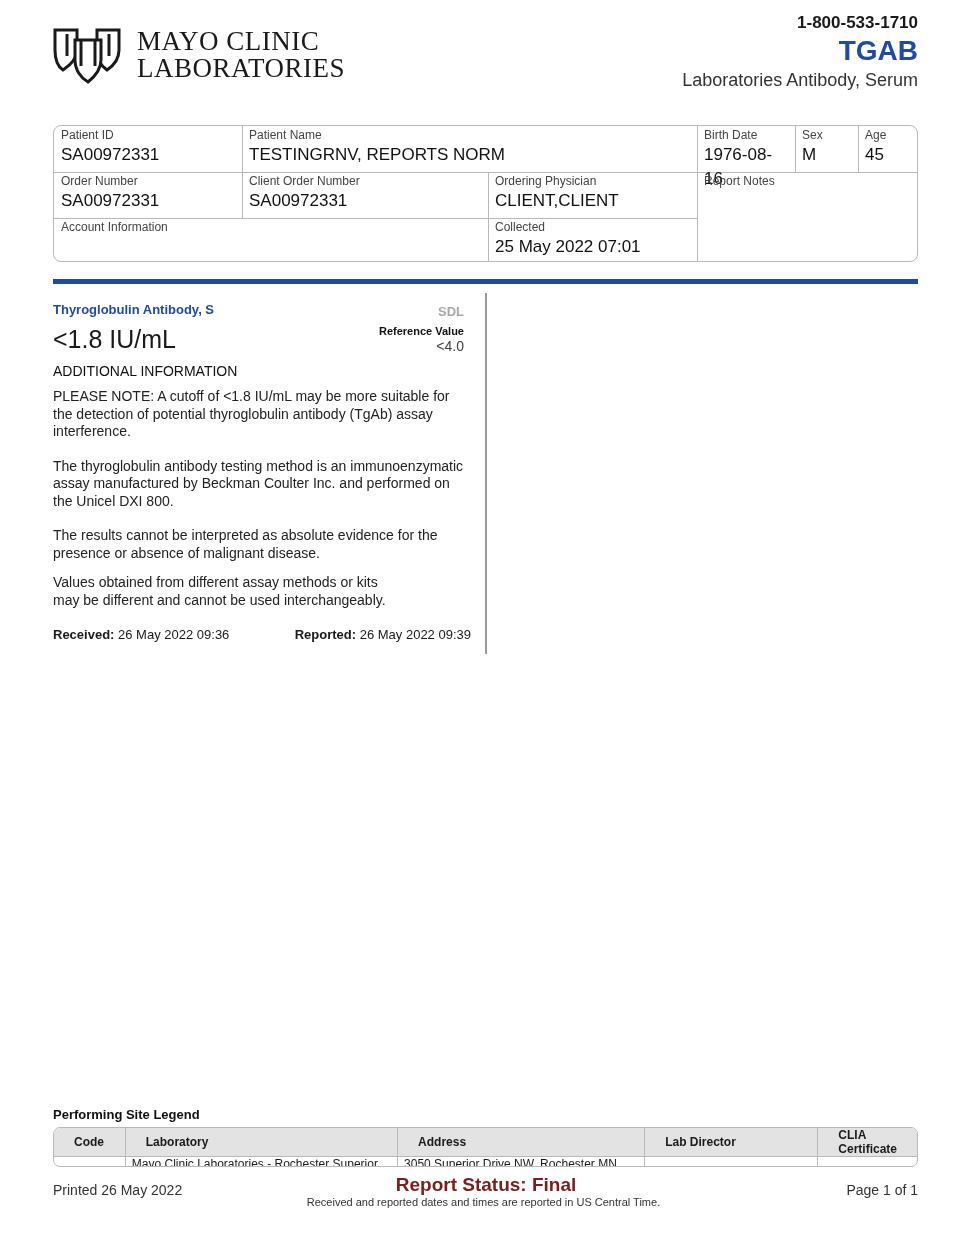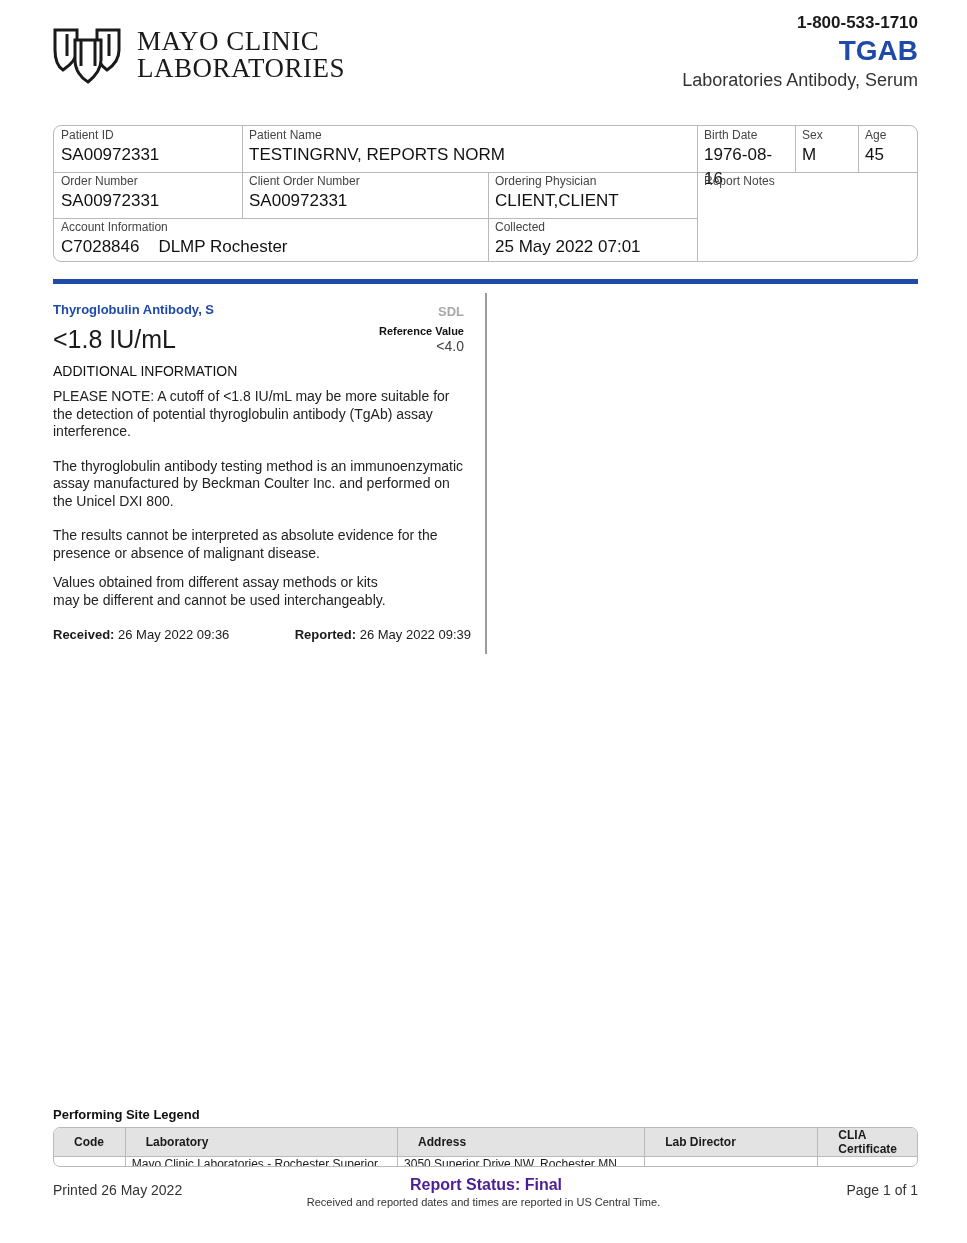--- a/index.html
+++ b/index.html
@@ -58,21 +58,21 @@
     border: 1px solid #b9b9b9; border-radius: 7px; box-sizing: border-box; overflow: hidden;
   }
   .legend table { border-collapse: collapse; width: 100%; font-size: 12px; }
   .legend th { background: #e3e3e3; font-weight: bold; text-align: left; padding: 0 20px; height: 19px; border-right: 1px solid #b9b9b9; border-bottom: 1px solid #b9b9b9; }
   .legend td { text-align: left; padding: 0 6px; height: 19px; border-right: 1px solid #b9b9b9; }
   .legend th:last-child, .legend td:last-child { border-right: none; }
 
   
   .printed { position: absolute; left: 53px; top: 1182px; font-size: 14px; color: #333; }
   .status { position: absolute; left: 0; width: 967px; top: 1175px; text-align: center; }
-  .status-main { font-weight: bold; font-size: 16px; line-height: 20px; color: #4c1d95; margin-left: 5px; }
+  .status-main { font-weight: bold; font-size: 19px; line-height: 20px; color: #7f1d1d; margin-left: 5px; }
   .status-sub { font-size: 11px; line-height: 14px; color: #333; }
   .pageno { position: absolute; right: 49px; top: 1182px; font-size: 14px; color: #333; }
 </style>
 </head>
 <body>
 
 <div class="logo">
   <svg width="70" height="58" viewBox="0 0 70 58">
     <g fill="none" stroke="#1a1a1a" stroke-width="3">
       <path d="M2 4 H24 V24 C24 34 16 40 10 44 C4 40 2 34 2 24 Z"></path>
@@ -141,24 +141,20 @@
     <div class="lbl">Ordering Physician</div>
     <div class="val cond">CLIENT,CLIENT</div>
   </div>
   <div class="cell" style="left:643px; top:46px; width:222px;">
     <div class="lbl">Report Notes</div>
     <div class="val cond"></div>
   </div>
 
   <div class="cell" style="left:0; top:92px; width:434px;">
     <div class="lbl">Account Information</div>
-    <div class="val cond">
-      <span>C7028846</span>&nbsp;&nbsp;&nbsp;
-      <span>DLMP Rochester</span>
-    </div>
   </div>
   <div class="cell" style="left:434px; top:92px; width:209px;">
     <div class="lbl">Collected</div>
     <div class="val cond">25 May 2022 07:01</div>
   </div>
 </div>
 
 <div class="blue-rule"></div>
 
 <div class="result">

